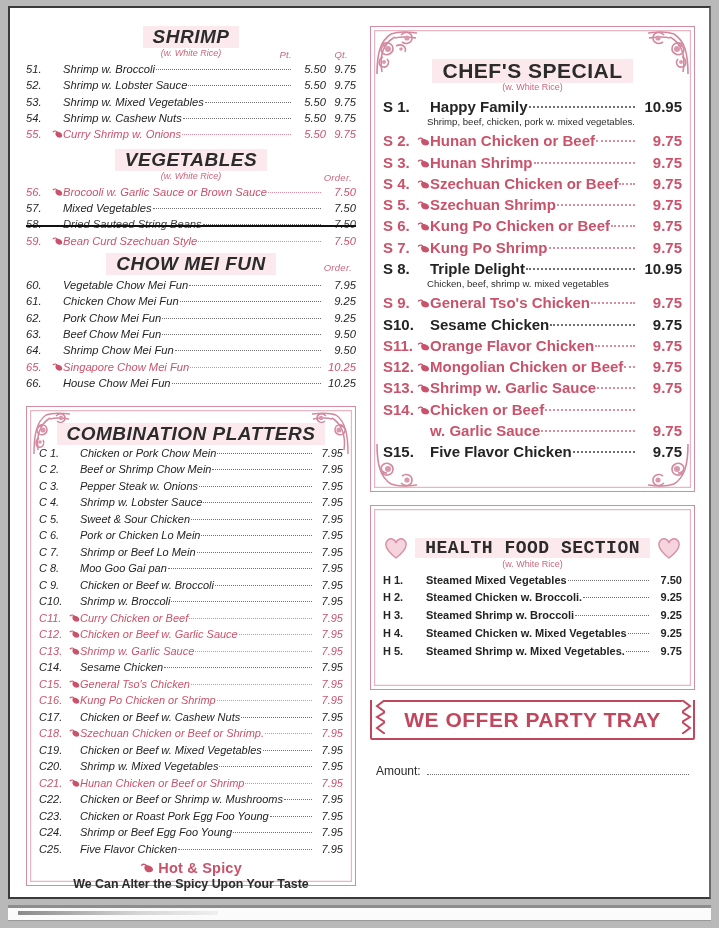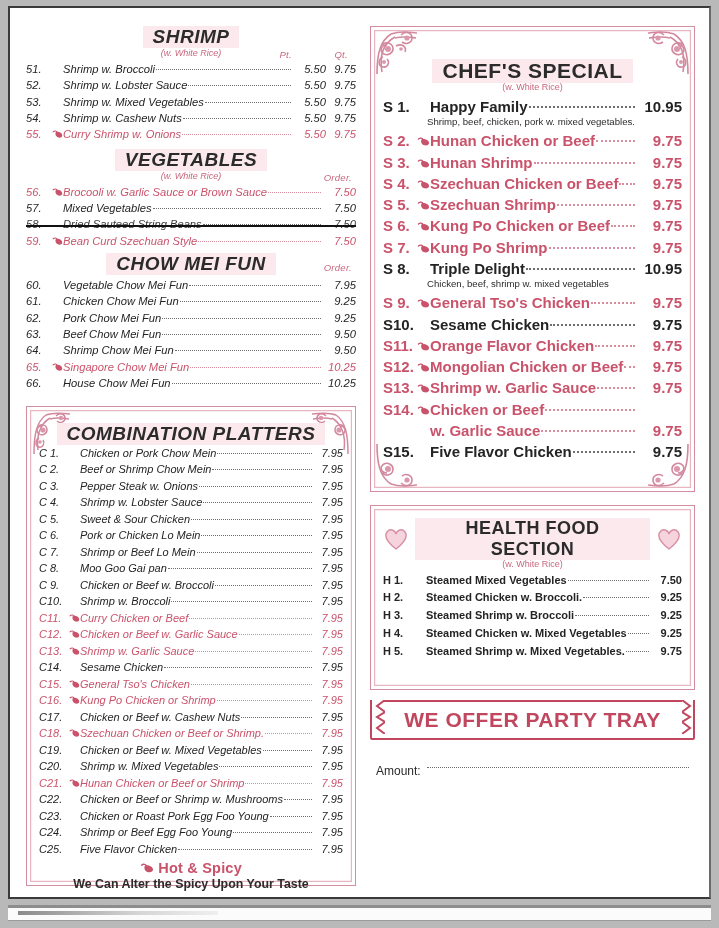--- a/index.html
+++ b/index.html
@@ -121,21 +121,21 @@
     font-size: 21px; font-weight: bold; color: #c1475f; letter-spacing: .5px;
   }
   #party .notch {
     position: absolute; width: 13px; height: 34px; top: -2px;
     background: #fff;
   }
   #party .notch.l { left: -2px; border-left: 2px solid #c1475f; }
   #party .notch.r { right: -2px; border-right: 2px solid #c1475f; }
   #party .notch svg { position: absolute; left: 0; top: 0; }
 
-  #amount { margin-top: 24px; display: flex; align-items: center; font-size: 12px; color: #2b2b2b; padding: 0 6px; }
+  #amount { margin-top: 24px; display: flex; align-items: flex-end; font-size: 12px; color: #2b2b2b; padding: 0 6px; }
   #amount .dots { flex: 1; border-bottom: 1.5px dotted #6f6f6f; transform: translateY(-3px); margin-left: 6px; }
 
   #footer { position: absolute; left: 16px; top: 852px; width: 330px; text-align: center; }
   #footer .hot {
     font-size: 14.5px; font-weight: bold; color: #c9536b; letter-spacing: .2px;
   }
   #footer .alter { font-size: 12.4px; font-weight: bold; color: #2b2b2b; margin-top: 1px; }
 
   .heart { width: 26px; height: 24px; }
 </style>
@@ -769,21 +769,21 @@
             <span class="num">S15.</span>
             <span class="chili"></span>
             <span class="name">Five Flavor Chicken</span>
             <span class="dots"></span>
             <span class="p1">9.75</span>
           </div>
         </div>
     </div>
 
     <div class="framed" id="health" style="margin-top:13px;">
-      <div style="position:relative;display:flex;align-items:center;justify-content:space-between;margin-top:2px;">
+      <div style="position:relative;display:flex;align-items:center;justify-content:flex-end;margin-top:20px;font-family:Liberation Mono, monospace;">
         <span class="heart" style="margin-right:6px;">
           <svg viewBox="0 0 26 24" width="26" height="24">
             <path d="M13 22 C3 14 1 9 4 5 C7 1 12 3 13 7 C14 3 19 1 22 5 C25 9 23 14 13 22 Z" fill="#f6d4dd" stroke="#d98fa6" stroke-width="1.4"></path>
           </svg>
         </span>
         <span class="sect-head" style="font-size:18px;">
           <span class="hl">HEALTH FOOD SECTION</span>
         </span>
         <span class="heart" style="margin-left:6px;">
           <svg viewBox="0 0 26 24" width="26" height="24">

